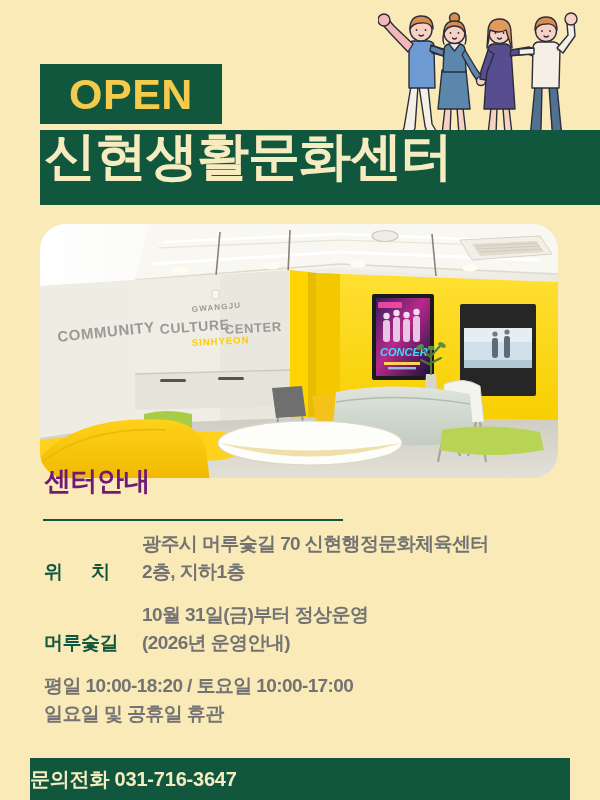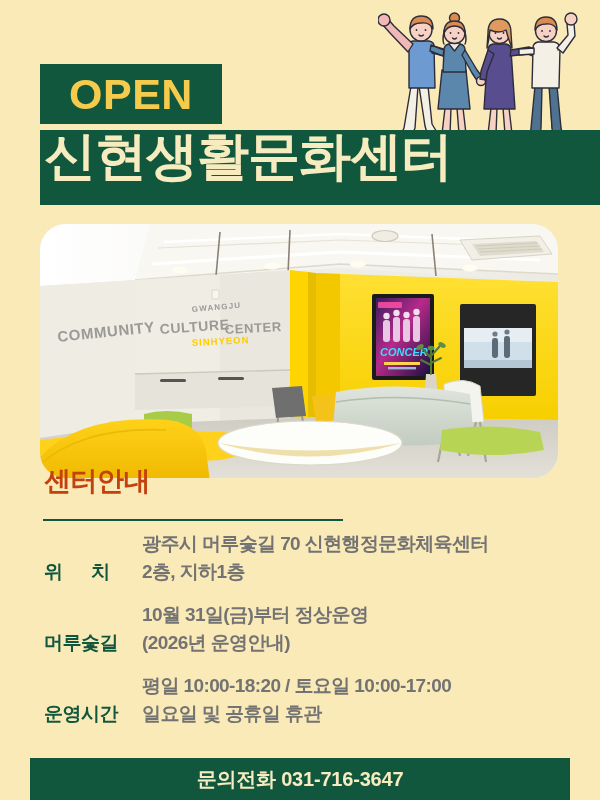--- a/index.html
+++ b/index.html
@@ -86,21 +86,21 @@
   }
   .photo svg { display: block; width: 100%; height: 100%; }
 
   
   .section-heading {
     position: absolute;
     left: 44px;
     top: 467px;
     font-size: 27px;
     font-weight: bold;
-    color: #c2410c;
+    color: #701a75;
     letter-spacing: -0.5px;
     line-height: 1.1;
   }
   .divider {
     position: absolute;
     left: 43px;
     top: 519px;
     width: 300px;
     height: 2px;
     background: #11573d;
@@ -139,21 +139,20 @@
   
   .footer-bar {
     position: absolute;
     left: 30px;
     top: 758px;
     width: 540px;
     height: 42px;
     background: #11573d;
     display: flex;
     align-items: center;
-    justify-content: center;
   }
   .footer-text {
     color: #f7ecc0;
     font-size: 20px;
     font-weight: bold;
     letter-spacing: -0.2px;
   }
 </style>
 </head>
 <body>
@@ -479,21 +478,20 @@
 
     <div class="info-row">
       <div class="info-label">머루숯길</div>
       <div class="info-value">
         <span class="line">10월 31일(금)부터 정상운영</span>
         <span class="line">(2026년 운영안내)</span>
       </div>
     </div>
 
     <div class="info-row">
-      <div class="info-label">운영시간</div>
       <div class="info-value">
         <span class="line">평일 10:00-18:20 / 토요일 10:00-17:00</span>
         <span class="line">일요일 및 공휴일 휴관</span>
       </div>
     </div>
 
   </div>
 
   <div class="footer-bar">
     <span class="footer-text">문의전화 031-716-3647</span>

